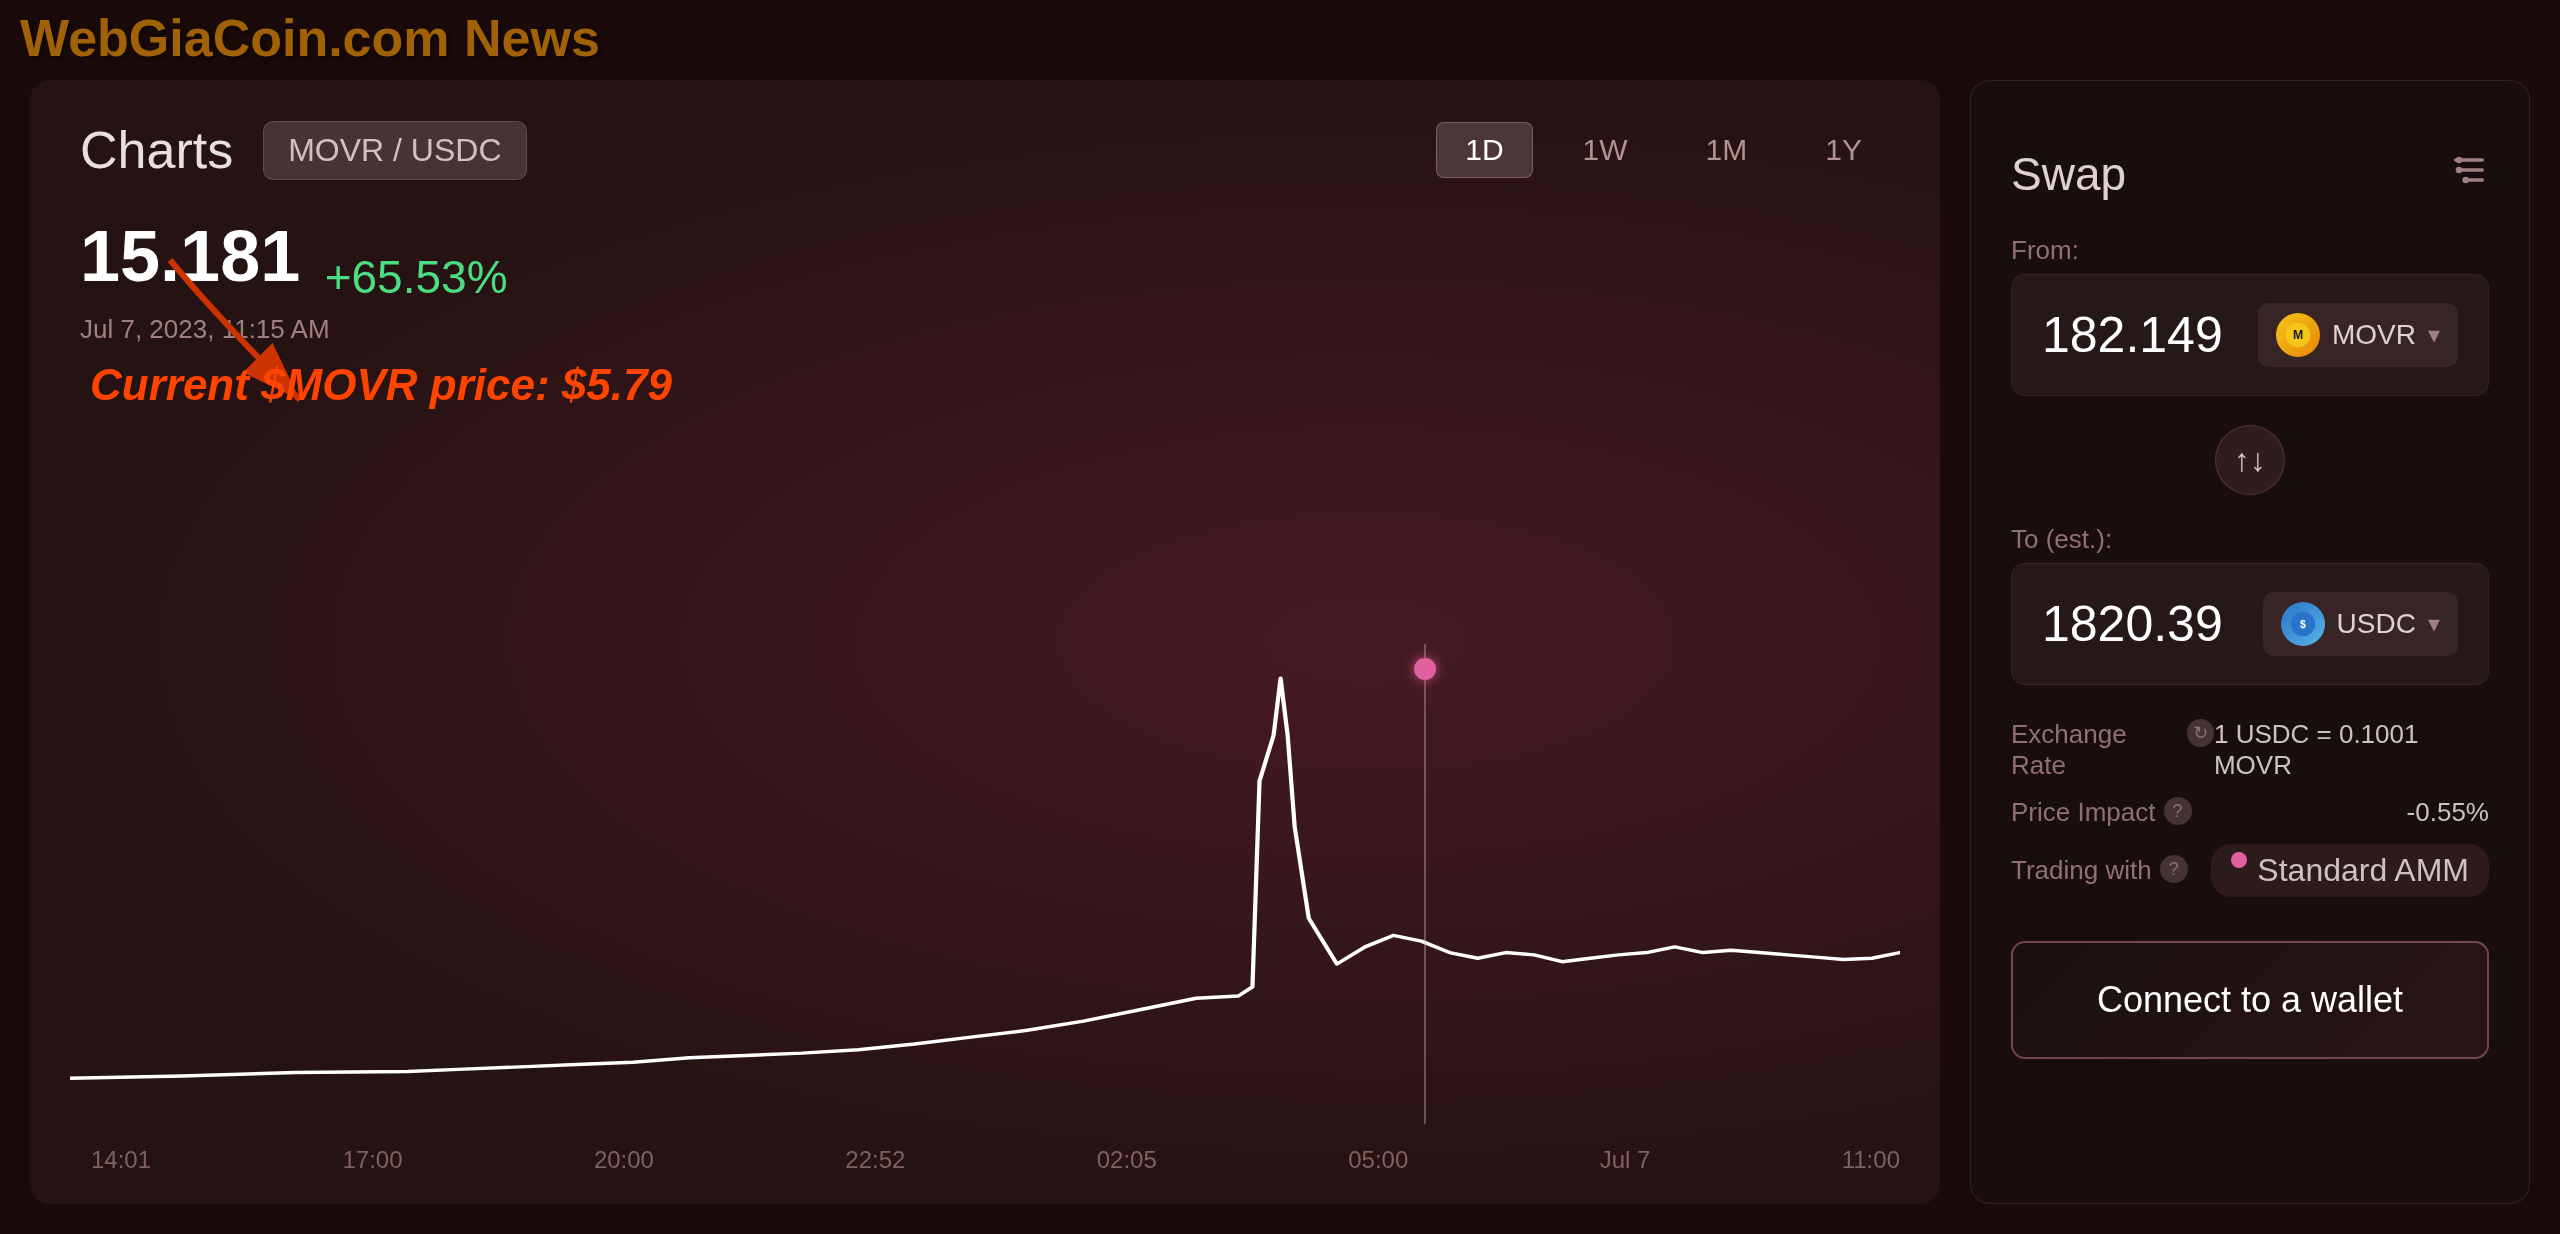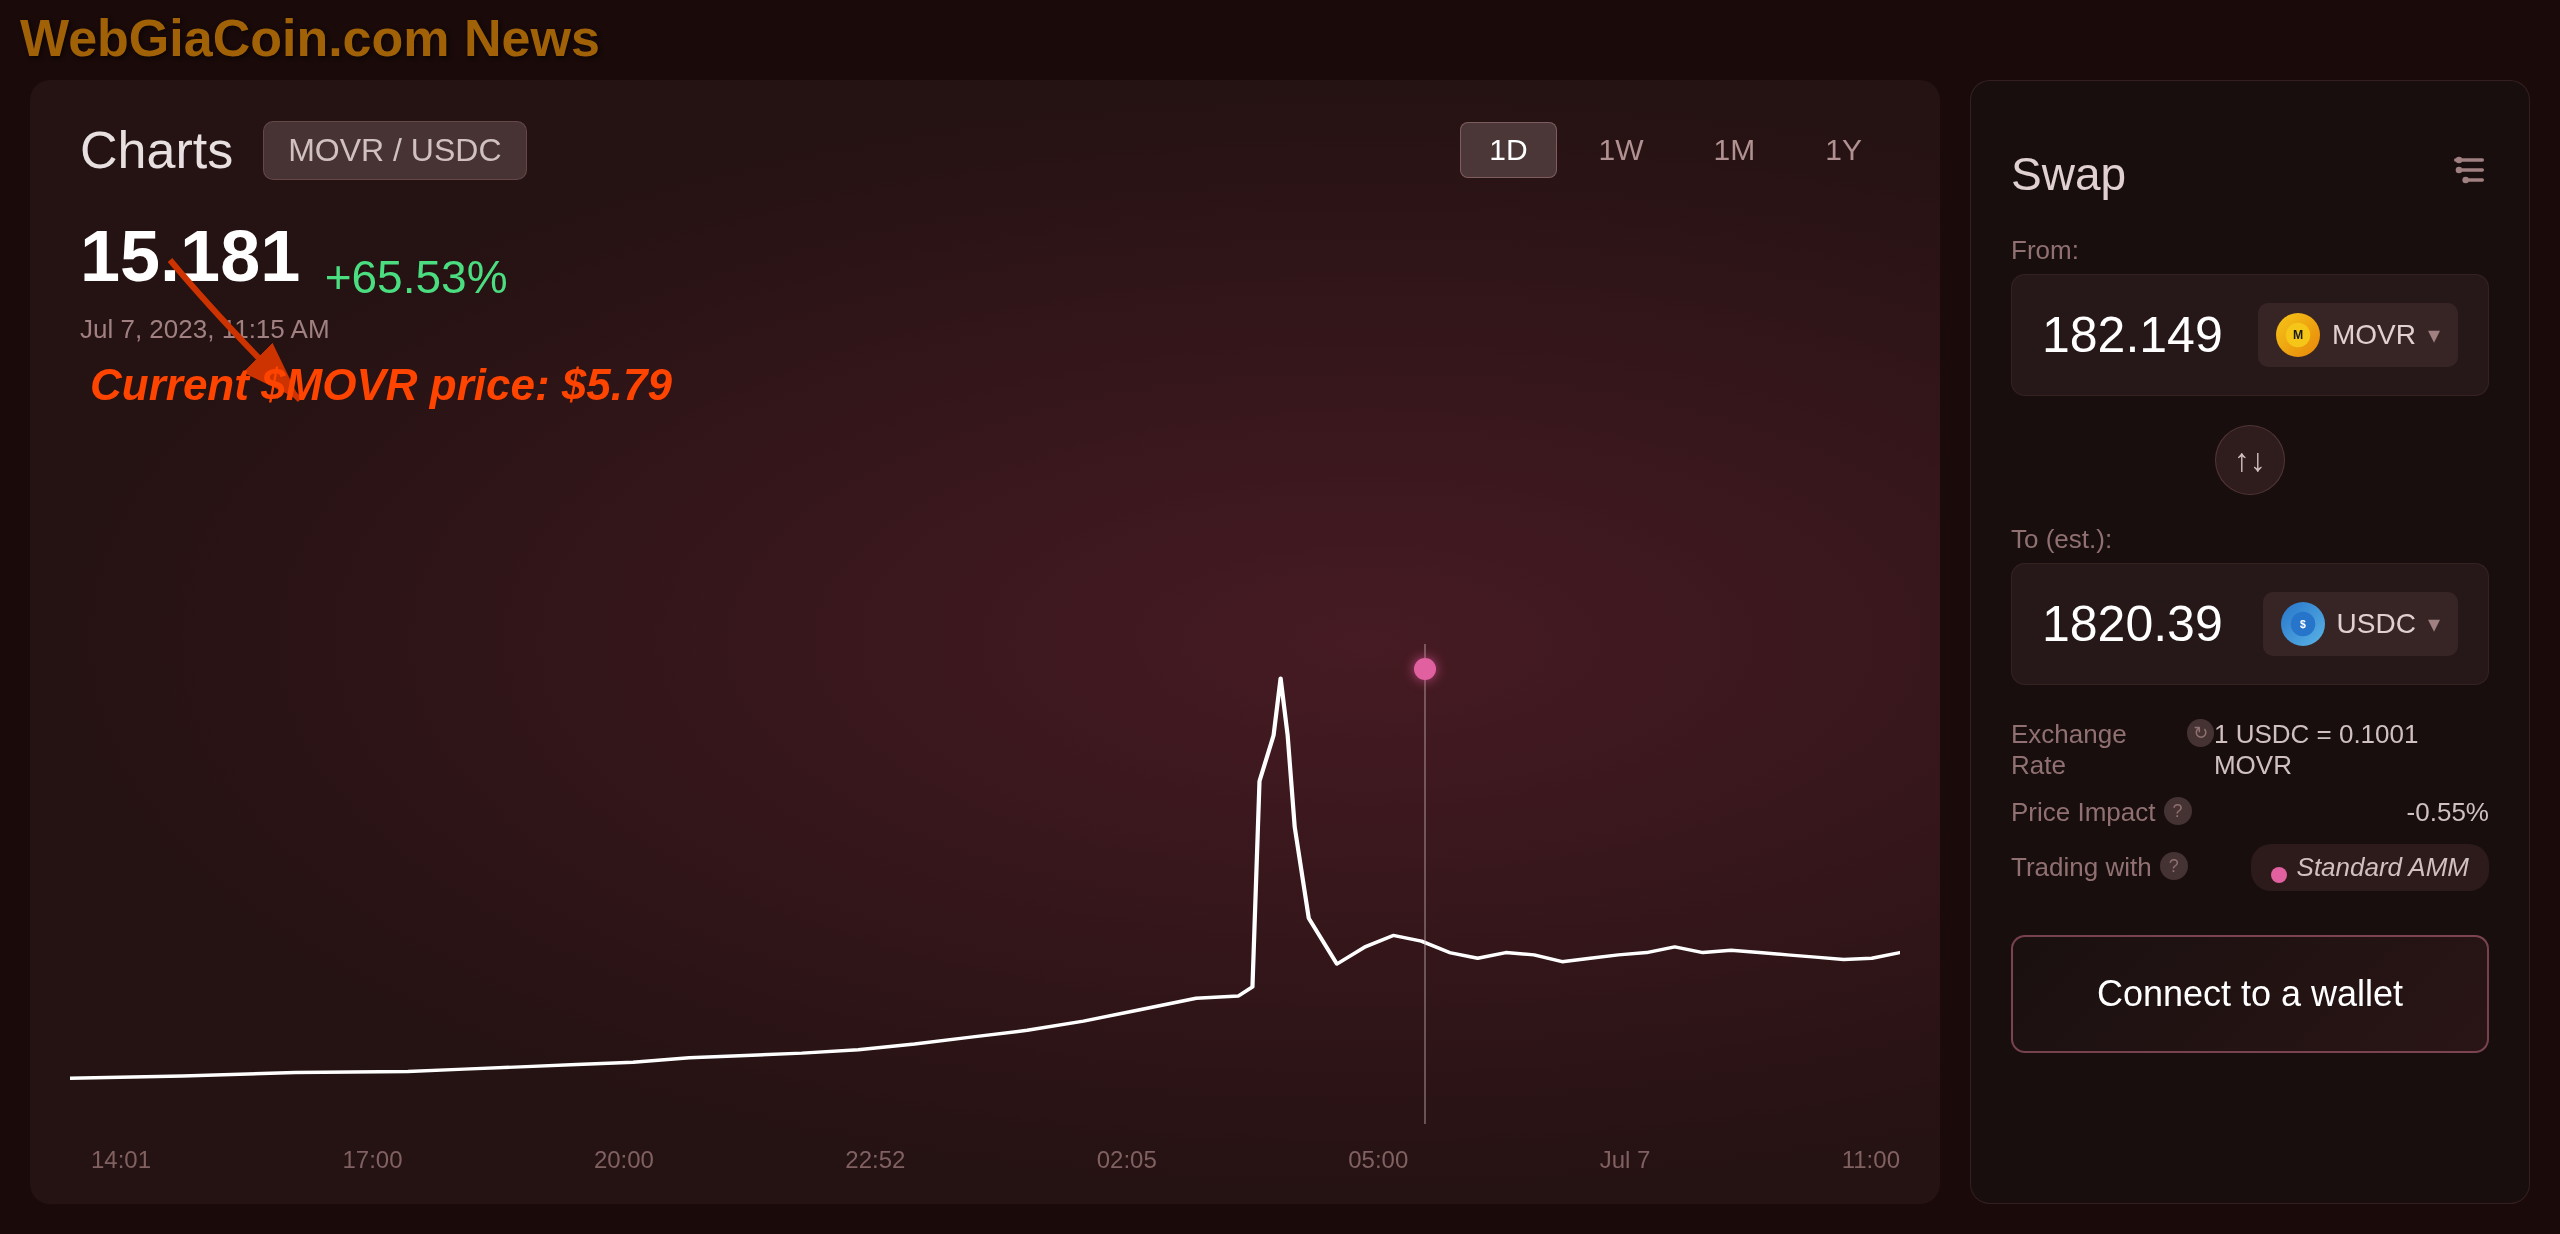--- a/index.html
+++ b/index.html
@@ -77,21 +77,21 @@
       border: 1px solid rgba(150, 100, 100, 0.4);
       border-radius: 10px;
       padding: 10px 24px;
       font-size: 32px;
       color: #d0c0c0;
     }
 
     .timeframe-buttons {
       margin-left: auto;
       display: flex;
-      gap: 14px;
+      gap: 22px;
       align-items: center;
     }
 
     .tf-btn {
       padding: 10px 28px;
       border-radius: 8px;
       font-size: 30px;
       cursor: pointer;
       border: none;
       background: transparent;
@@ -318,28 +318,27 @@
       border-radius: 50%;
       align-items: center;
       justify-content: center;
       font-size: 18px;
       color: #907070;
       cursor: pointer;
     }
 
     .amm-badge {
       display: flex;
-      align-items: flex-end;
+      align-items: flex-start;
       gap: 10px;
       background: rgba(50, 30, 30, 0.8);
       border-radius: 20px;
       padding: 8px 20px;
-      font-size: 26px;
+      font-size: 32px;
       color: #d0c0c0;
-      font-style: italic;
     }
 
     .amm-dot {
       width: 16px;
       height: 16px;
       background: #e060a0;
       border-radius: 50%;
     }
 
     .connect-btn {

